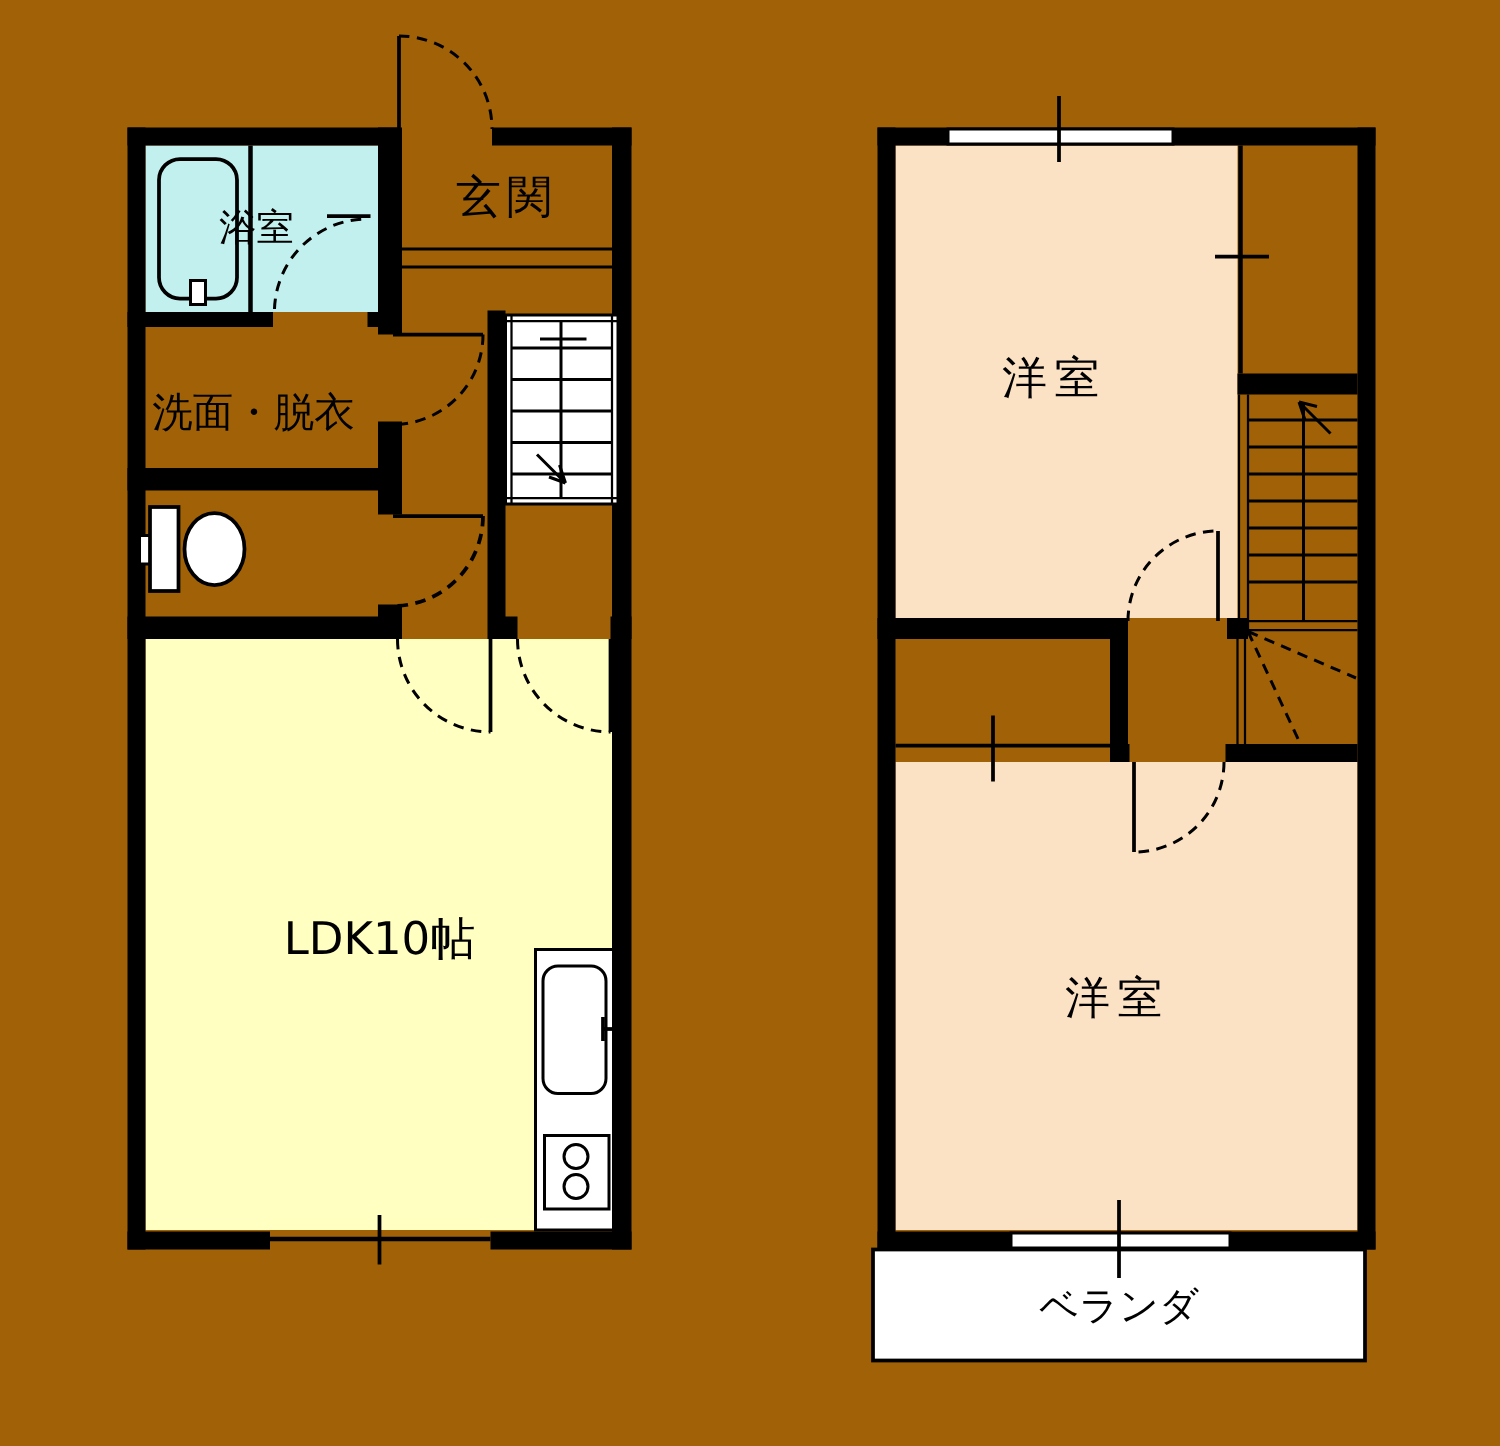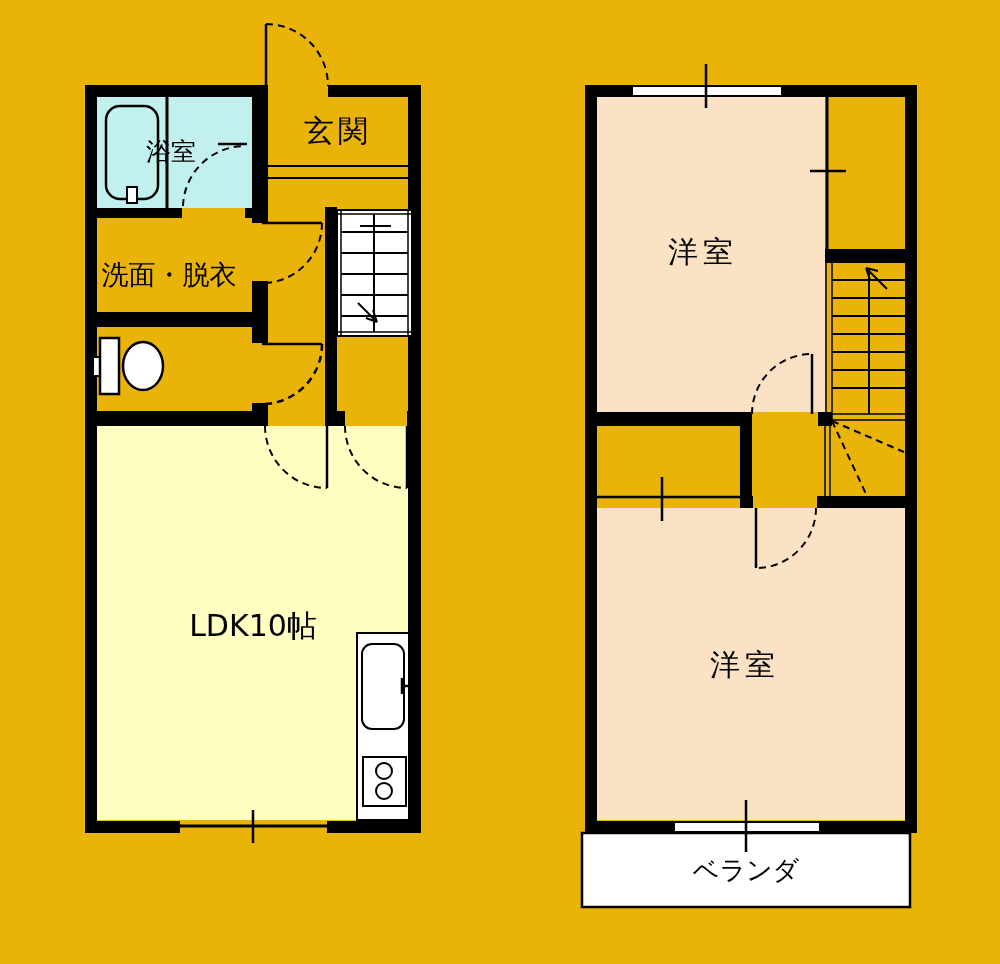--- a/index.html
+++ b/index.html
@@ -1,16 +1,16 @@
 <!DOCTYPE html>
 <html><head>
 <meta charset="utf-8">
 <style>
   html,body{margin:0;padding:0;background:#ffffff;}
-  .page{position:relative;width:1000px;height:964px;background:#eab308;overflow:hidden;
+  .page{position:relative;width:1000px;height:964px;background:#a16207;overflow:hidden;
         font-family:"DejaVu Sans",sans-serif;}
   svg{display:block;}
   text{font-family:"DejaVu Sans",sans-serif;fill:#000;}
 </style>
 </head>
 <body>
 
 <div class="page">
 <svg width="1000" height="964" viewBox="0 0 1000 964">
 

